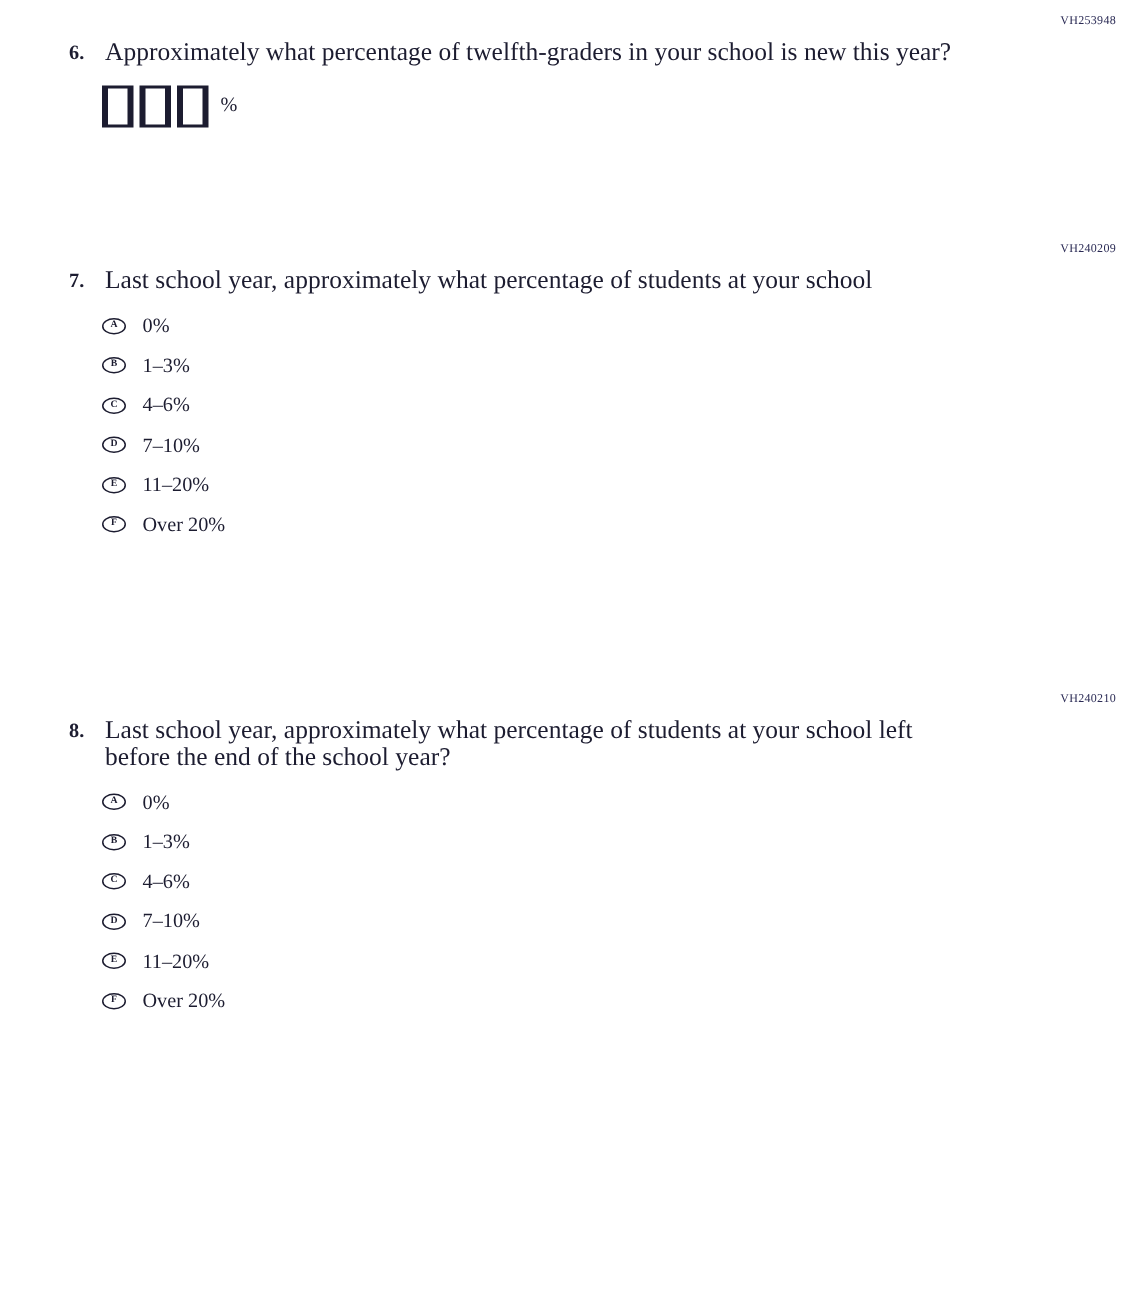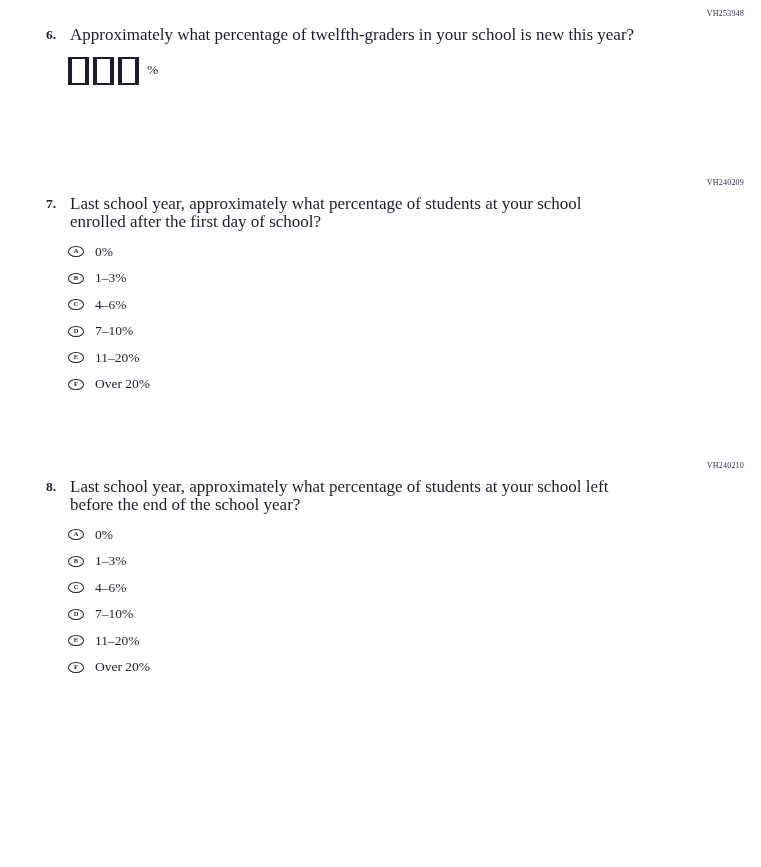--- a/index.html
+++ b/index.html
@@ -8,21 +8,21 @@
     position: relative;
     width: 761px;
     height: 711px;
     background: #ffffff;
     font-family: "Liberation Serif", "DejaVu Serif", serif;
     color: #1c1c30;
     overflow: hidden;
   }
   .q-section { position: absolute; left: 0; width: 761px; }
   .q6 { top: 9px; }
-  .q7 { top: 178px; }
+  .q7 { top: 161px; }
   .q8 { top: 461px; }
   .q9 { top: 722px; }
   .code {
     text-align: right;
     padding-right: 17px;
     font-size: 8px;
     line-height: 9px;
     color: #2b2b55;
     letter-spacing: 0.2px;
   }
@@ -100,21 +100,20 @@
       <span class="pct">%</span>
     </div>
   </section>
 
   <section class="q-section q7">
     <div class="code">VH240209</div>
     <div class="qrow">
       <span class="qnum">7.</span>
       <div class="qtext">
         <div>Last school year, approximately what percentage of students at your school</div>
-        <div>enrolled after the first day of school?</div>
       </div>
     </div>
     <div class="opts">
       <div class="opt">
         <span class="bubble">
             <span>A</span>
           </span>
         <span class="olabel">0%</span>
       </div>
       <div class="opt">

